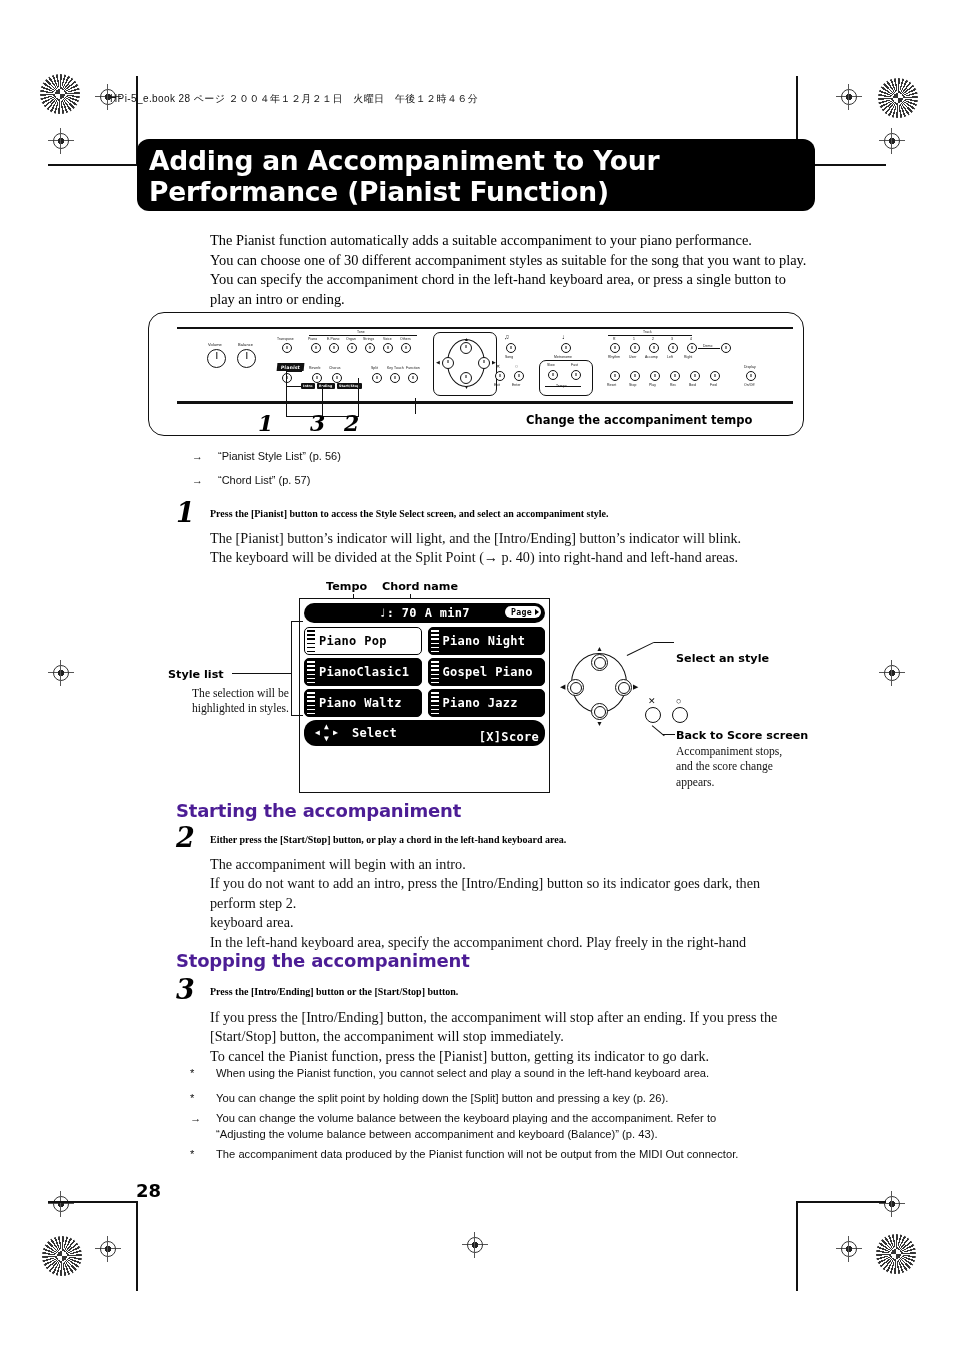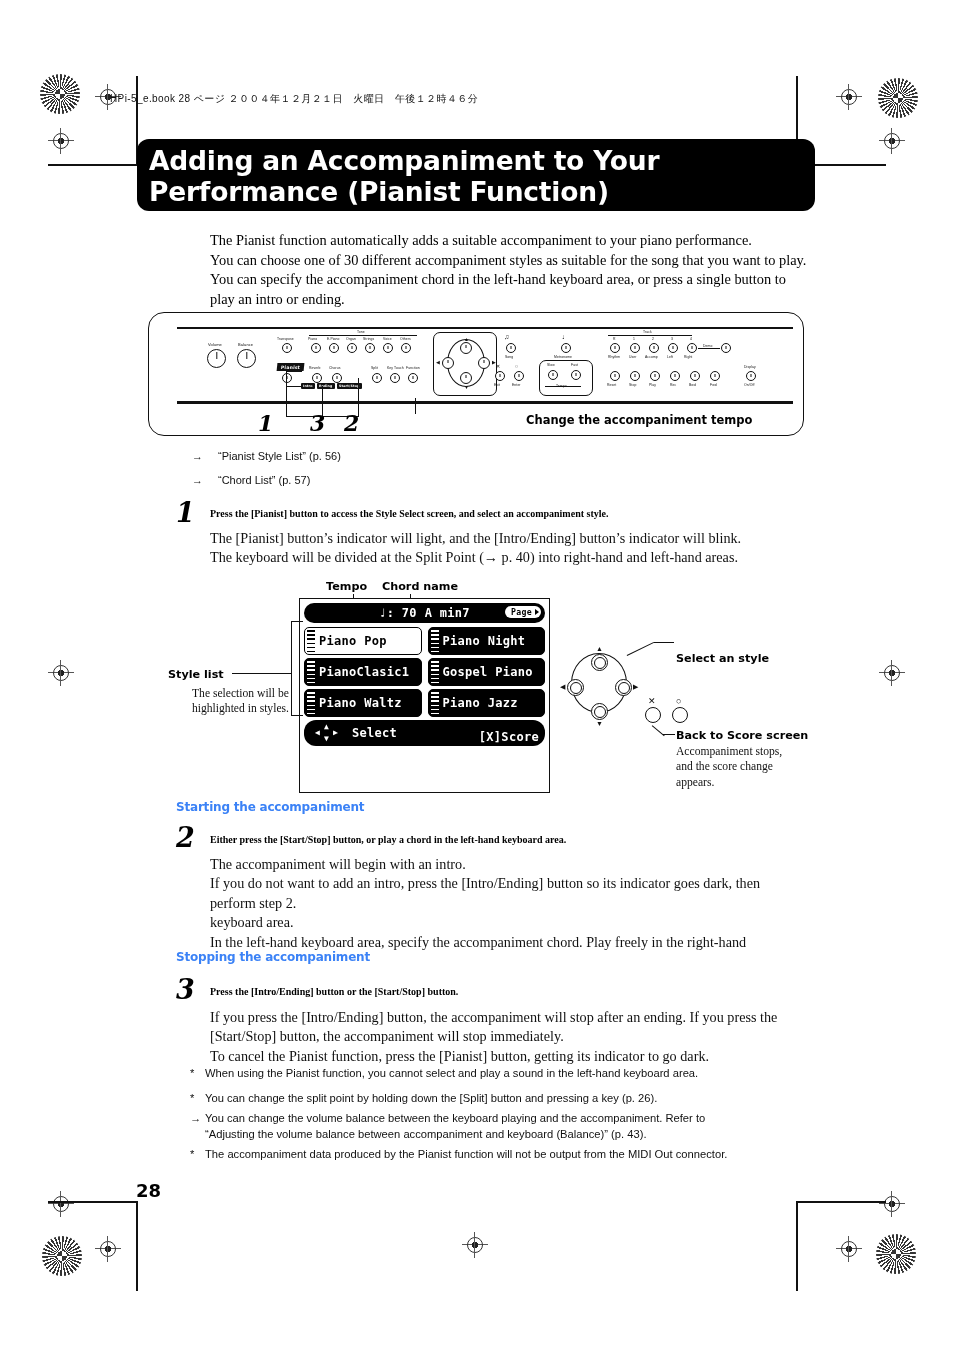--- a/index.html
+++ b/index.html
@@ -132,21 +132,21 @@
   }
   .stephead{
     position:absolute; font-family:"Liberation Serif", serif;
     font-weight:bold; font-size:10px; color:#000; white-space:nowrap;
   }
   .stepbody{
     position:absolute; font-size:14.2px; line-height:19.4px; color:#111;
   }
   .sectionhead{
     position:absolute; font-family:"DejaVu Sans", sans-serif;
-    font-weight:bold; font-size:12px; letter-spacing:-.2px; color:#3b82f6;
+    font-weight:bold; font-size:18px; letter-spacing:-.2px; color:#4c1d95;
   }
 
   
   .lcd{
     position:absolute; left:299px; top:598px; width:251px; height:195px;
     border:1.6px solid #111; background:#fff; padding:4px;
   }
   .lcd-font{
     font-family:"DejaVu Sans Mono", monospace;
     font-weight:bold;
@@ -209,21 +209,21 @@
     font-size:11.6px; line-height:15.4px; color:#111;
   }
   .ln{ position:absolute; background:#111; }
 
   
   .note{
     position:absolute; font-family:"Liberation Sans", sans-serif;
     font-size:11.2px; line-height:16px; color:#111;
   }
   .note .mk{ position:absolute; left:0; top:0; }
-  .note .tx{ display:block; margin-left:15px; }
+  .note .tx{ display:block; margin-left:26px; }
 
   .pageno{
     position:absolute; left:136px; top:1180px;
     font-family:"DejaVu Sans", sans-serif; font-weight:bold; font-size:18px;
   }
 
   
   .navpad{ position:absolute; }
   .navpad .nk{
     position:absolute; width:17px;height:17px;border:1.5px solid #111;border-radius:50%;

